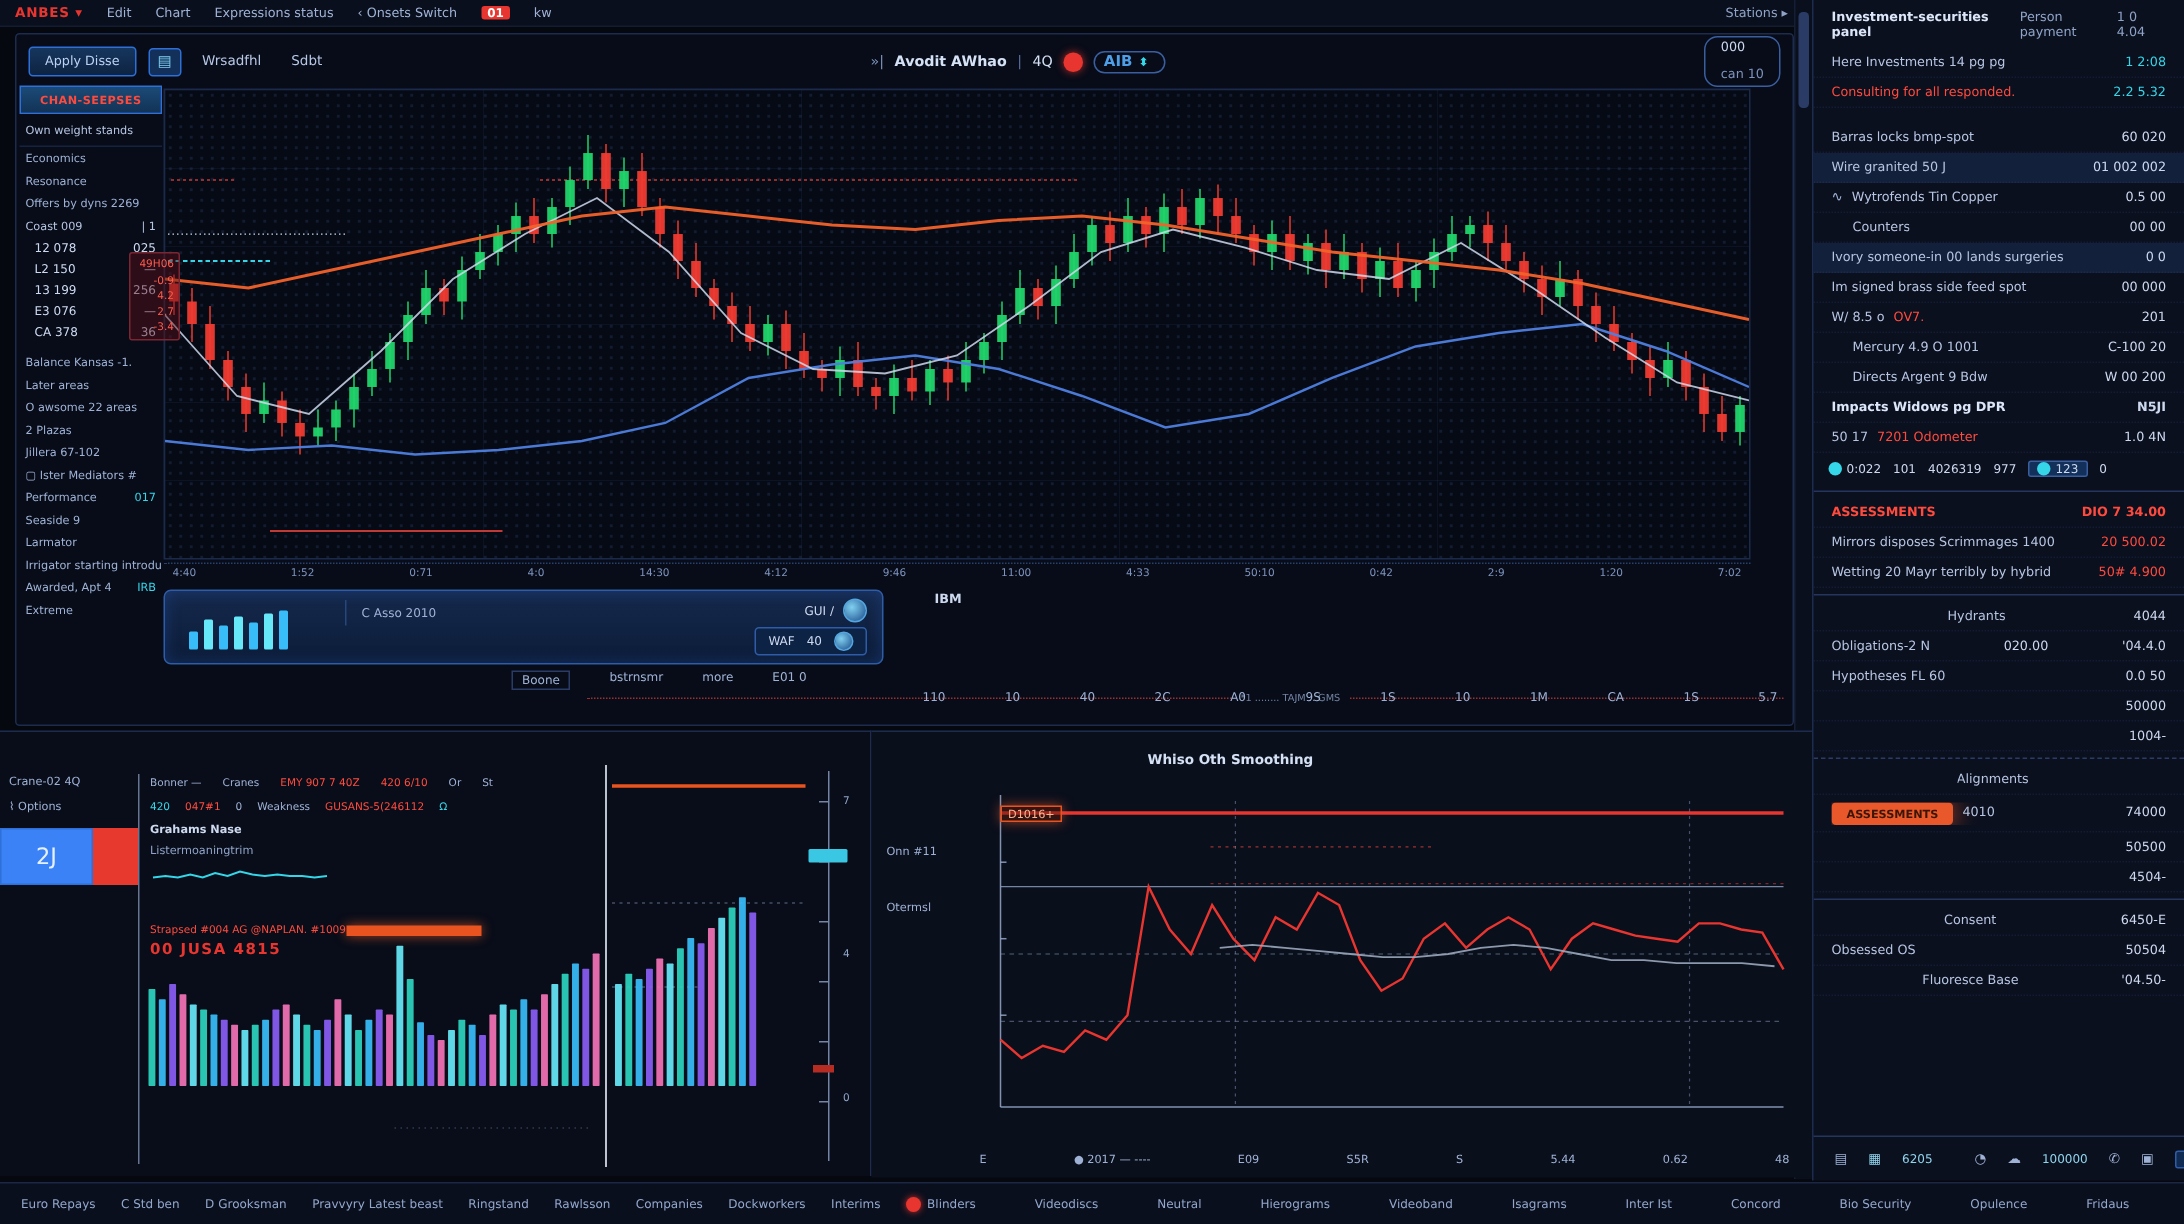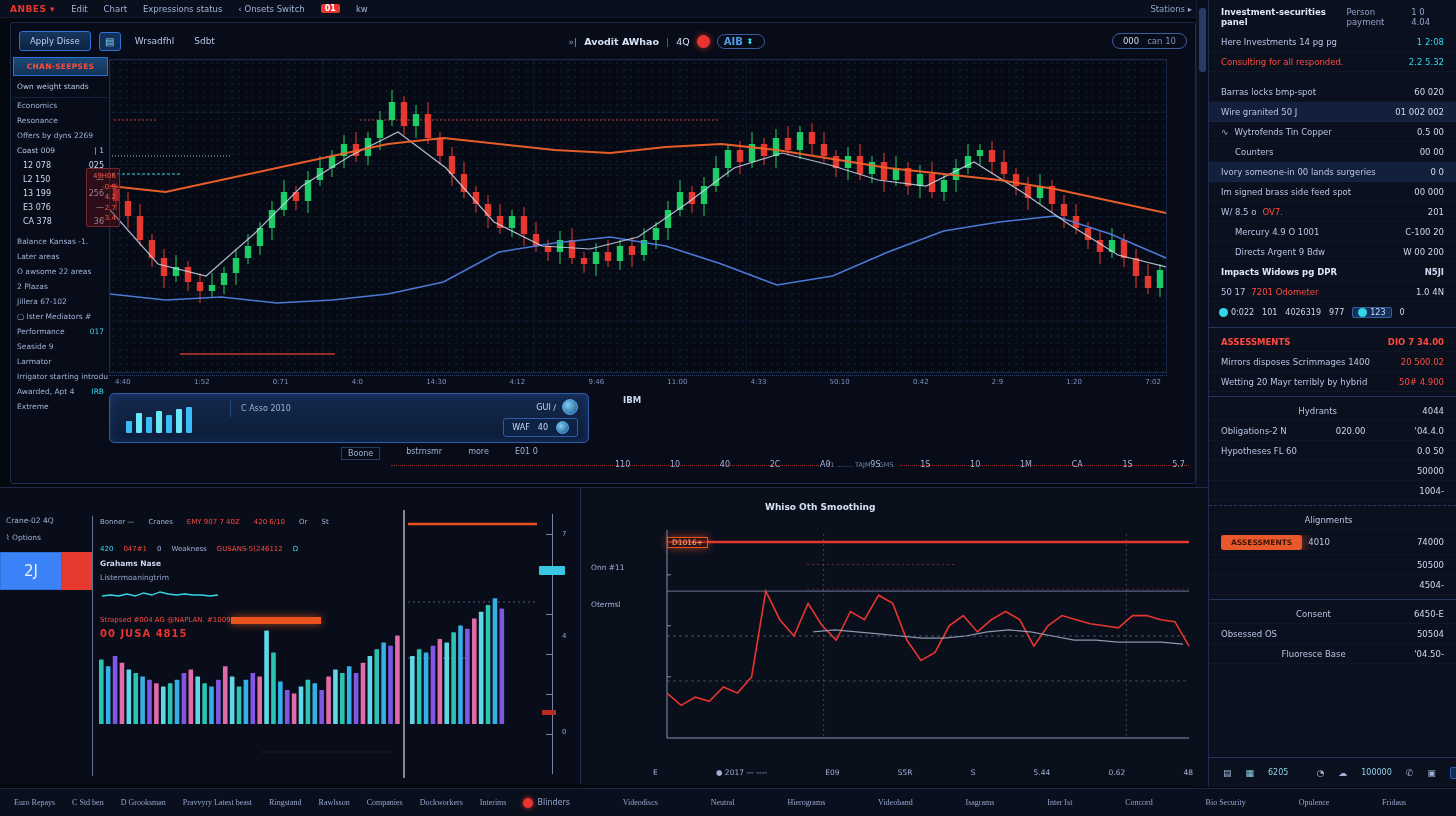--- a/index.html
+++ b/index.html
@@ -23,21 +23,21 @@
   .btn-outline { background:linear-gradient(180deg,#16365e,#0e2342); border:1px solid #2f6fd8; color:#bcd2f2;
                  font-size:8.5px; padding:4px 10px; border-radius:3px; font-family:inherit; }
   .btn-icon { background:#123059; border:1px solid #2f6fd8; color:#7fd0f0; font-size:10px; width:22px; height:19px;
               border-radius:3px; }
   .tab { font-size:9px; color:#b7c7e6; padding:3px 6px; }
   .symbol-group { margin-left:auto; margin-right:auto; display:flex; align-items:center; gap:7px; font-size:9.5px; color:#d5e1f5; }
   .sym-sep { color:#5a6f99; }
   .red-dot { width:13px; height:13px; border-radius:50%; background:#e8352f; box-shadow:0 0 6px rgba(232,53,47,.8); display:inline-block; }
   .ai-pill { border:1px solid #3a5e9e; border-radius:9px; padding:1px 10px 1px 6px; color:#4f9fe8; font-weight:bold; font-size:10px; display:flex; align-items:center; gap:4px; }
   .ai-pill .arrows { color:#35d6e8; font-size:8px; }
-  .hdr-pill { border:1px solid #3a5e9e; border-radius:9px; padding:2px 10px; font-size:8.5px; color:#cdd9ef; display:flex; gap:8px; }
+  .hdr-pill { border:1px solid #3a5e9e; border-radius:9px; padding:2px 10px; font-size:8.5px; color:#cdd9ef; display:flex; gap:8px;flex-direction:column; }
 
   
   .sidebar { position:absolute; left:2px; top:34px; width:95px; bottom:4px; font-size:7.5px; color:#9fb2d6; }
   .sb-header { background:linear-gradient(180deg,#1b4a77,#123356); border:1px solid #2f6fd8; color:#ff4b3e;
                font-weight:bold; text-align:center; padding:4px 2px; font-size:7.5px; letter-spacing:.3px; }
   .sb-sub { padding:6px 4px; border-bottom:1px solid #16233f; color:#b6c5e2; }
   .sb-item { padding:3px 4px; white-space:nowrap; overflow:hidden; }
   .sb-coast { padding:3px 4px; display:flex; justify-content:space-between; color:#b6c5e2; }
   .ob-row { display:flex; justify-content:space-between; padding:2.5px 4px 2.5px 10px; color:#cdd9ef; font-size:8px; }
   .ob-wrap { position:relative; }
@@ -90,21 +90,21 @@
               border-top:1px solid #1d2c4e; border-right:1px solid #1d2c4e; }
   .bl-left { position:absolute; left:0; top:24px; width:92px; height:100%; font-size:7.5px; color:#9fb2d6; }
   .bl-left .hdr { padding:4px 6px; }
   .bl-boxes { display:flex; margin-top:6px; }
   .box-blue { width:62px; height:38px; background:#3b82f6; border:1px solid #2f6fd8; color:#e6f0ff;
               font-size:15px; display:flex; align-items:center; justify-content:center; }
   .box-red  { width:30px; height:38px; background:#e8392e; }
   .bl-axis { position:absolute; left:92px; top:28px; bottom:8px; border-left:1px solid #8fa3c7; opacity:.7; }
   .bl-head { position:absolute; left:100px; top:30px; right:46px; font-size:7px; color:#9fb2d6; }
   .bl-head .r1 { display:flex; gap:14px; }
-  .bl-head .r2 { display:flex; gap:10px; margin-top:19px; }
+  .bl-head .r2 { display:flex; gap:10px; margin-top:8px; }
   .bl-head .red { color:#ff4b3e; }
   .bl-head .cyan { color:#35d6e8; }
   .bl-row3 { margin-top:6px; color:#cdd9ef; font-size:7.5px; font-weight:bold; }
   .bl-row4 { margin-top:5px; color:#8fa3c7; font-size:7.5px; }
   .bl-anno { position:absolute; left:100px; top:128px; right:46px; }
   .anno-bar { display:flex; align-items:center; gap:0; }
   .anno-bar .txt { color:#ff4b3e; font-size:7px; white-space:nowrap; }
   .anno-bar .bar { height:7px; width:90px; background:#e8531f; box-shadow:0 0 8px rgba(240,90,40,.7); }
   .bl-anno .big { color:#e8352f; font-size:10px; font-weight:bold; margin-top:4px; letter-spacing:1px; }
   .bl-plot { position:absolute; left:93px; top:22px; width:448px; height:268px; }
@@ -158,21 +158,21 @@
   .rp-icons { border-top:1px solid #24365e; height:30px; display:flex; align-items:center; gap:14px; padding:0 14px;
               font-size:9px; color:#9fb2d6; }
   .rp-icons .sep { width:1px; height:16px; background:#24365e; }
   .rp-icons .blue-t { color:#4f9fe8; font-weight:bold; border:1px solid #2f5ca8; padding:0 5px; border-radius:2px; background:#102a52; }
   .rp-icons .ic-lab { font-size:8px; color:#8fd4ec; }
 
   
   .statusbar { position:absolute; left:0; top:788px; width:1456px; height:28px; background:#0a0f1d;
                border-top:1px solid #1b2745; display:flex; align-items:center; font-size:8px; color:#93a7cd;
                padding:0 14px; gap:17px; }
-  .statusbar .item { white-space:nowrap;font-family:Liberation Serif, serif; }
+  .statusbar .item { white-space:nowrap; }
   .sb-badge { display:flex; align-items:center; gap:4px; }
   .sb-badge .rdot { width:10px; height:10px; border-radius:50%; background:#e8352f; box-shadow:0 0 5px rgba(232,53,47,.9); }
 </style>
 </head>
 <body>
 
 <div class="app">
 
   <div class="topbar">
     <span class="tm-logo">ANBES ▾</span>

